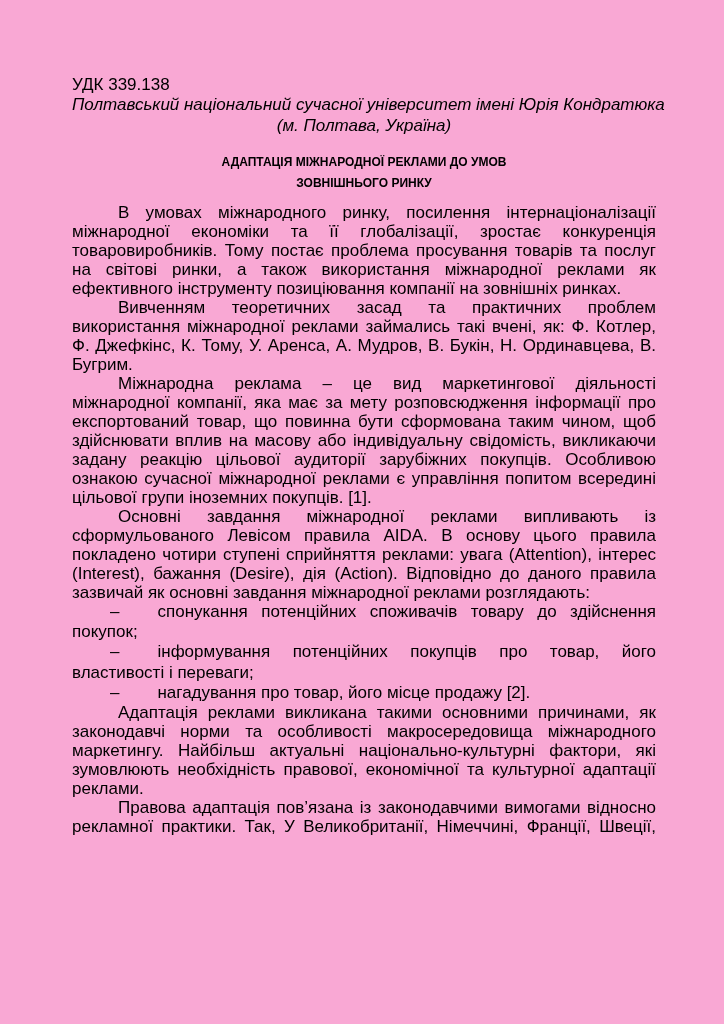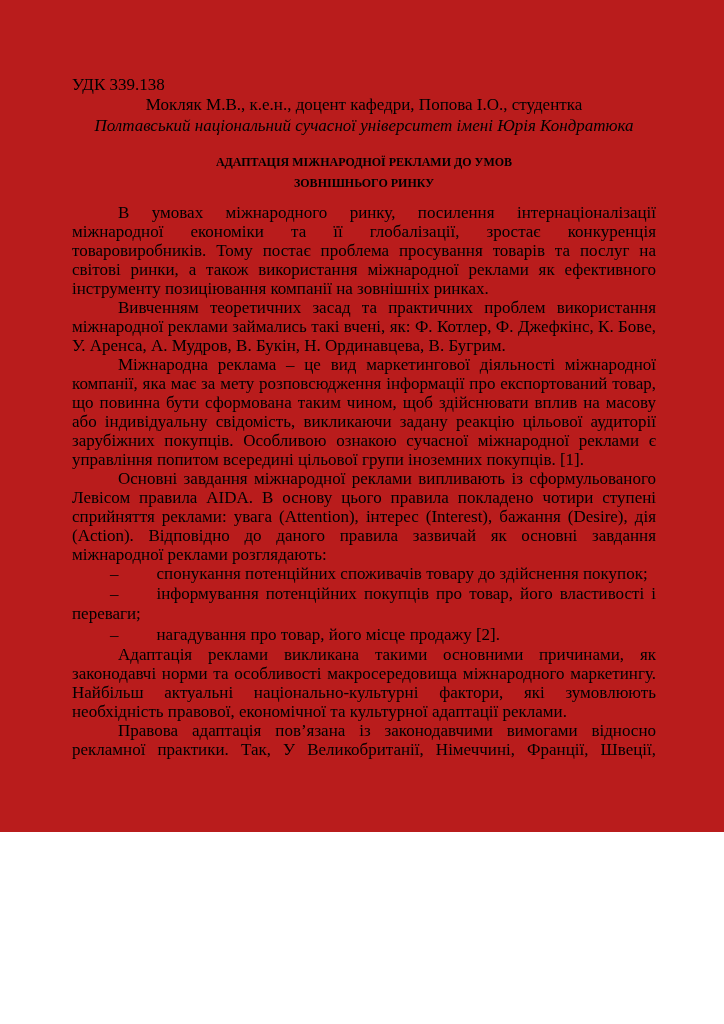--- a/index.html
+++ b/index.html
@@ -3,25 +3,25 @@
 <meta charset="utf-8">
 <style>
   html, body {
     margin: 0;
     padding: 0;
     background: #ffffff;
   }
   .page {
     position: relative;
     width: 724px;
-    height: 832px;
+    height: 1024px;
     margin: 0 auto;
-    background: #b91c1c;
+    background: #f9a8d4;
     color: #000000;
-    font-family: Liberation Serif, serif;
+    font-family: Liberation Sans, sans-serif;
     font-size: 17px;
     box-sizing: border-box;
     padding: 75px 68px 0 72px;
     overflow: hidden;
   }
   .hline {
     line-height: 20.4px;
     white-space: nowrap;
   }
   .udc {
@@ -60,34 +60,34 @@
     width: 38px;
   }
 </style>
 </head>
 <body>
 
 <div class="page">
 
   <div class="hline udc">УДК 339.138</div>
 
-  <div class="hline center">Мокляк М.В., к.е.н., доцент кафедри, Попова І.О., студентка</div>
 
   <div class="hline center italic">Полтавський національний сучасної університет імені Юрія Кондратюка</div>
 
+  <div class="hline center italic">(м. Полтава, Україна)</div>
 
   <h1 class="title">
     <span>АДАПТАЦІЯ МІЖНАРОДНОЇ РЕКЛАМИ ДО УМОВ</span><br>
     <span>ЗОВНІШНЬОГО РИНКУ</span>
   </h1>
 
   <p class="body">В умовах міжнародного ринку, посилення інтернаціоналізації міжнародної економіки та її глобалізації, зростає конкуренція товаровиробників. Тому постає проблема просування товарів та послуг на світові ринки, а також використання міжнародної реклами як ефективного інструменту позиціювання компанії на зовнішніх ринках.</p>
 
 
-  <p class="body">Вивченням теоретичних засад та практичних проблем використання міжнародної реклами займались такі вчені, як: Ф. Котлер, Ф. Джефкінс, К. Бове, У. Аренса, А. Мудров, В. Букін, Н. Ординавцева, В. Бугрим.</p>
+  <p class="body">Вивченням теоретичних засад та практичних проблем використання міжнародної реклами займались такі вчені, як: Ф. Котлер, Ф. Джефкінс, К. Тому, У. Аренса, А. Мудров, В. Букін, Н. Ординавцева, В. Бугрим.</p>
 
   <p class="body">Міжнародна реклама – це вид маркетингової діяльності міжнародної компанії, яка має за мету розповсюдження інформації про експортований товар, що повинна бути сформована таким чином, щоб здійснювати вплив на масову або індивідуальну свідомість, викликаючи задану реакцію цільової аудиторії зарубіжних покупців. Особливою ознакою сучасної міжнародної реклами є управління попитом всередині цільової групи іноземних покупців. [1].</p>
 
   <p class="body">Основні завдання міжнародної реклами випливають із сформульованого Левісом правила AIDA. В основу цього правила покладено чотири ступені сприйняття реклами: увага (Attention), інтерес (Interest), бажання (Desire), дія (Action). Відповідно до даного правила зазвичай як основні завдання міжнародної реклами розглядають:</p>
 
 
   <p class="list-item">
     <span>–</span><span class="tab-space"></span><span>спонукання потенційних споживачів товару до здійснення покупок;</span>
   </p>
 

